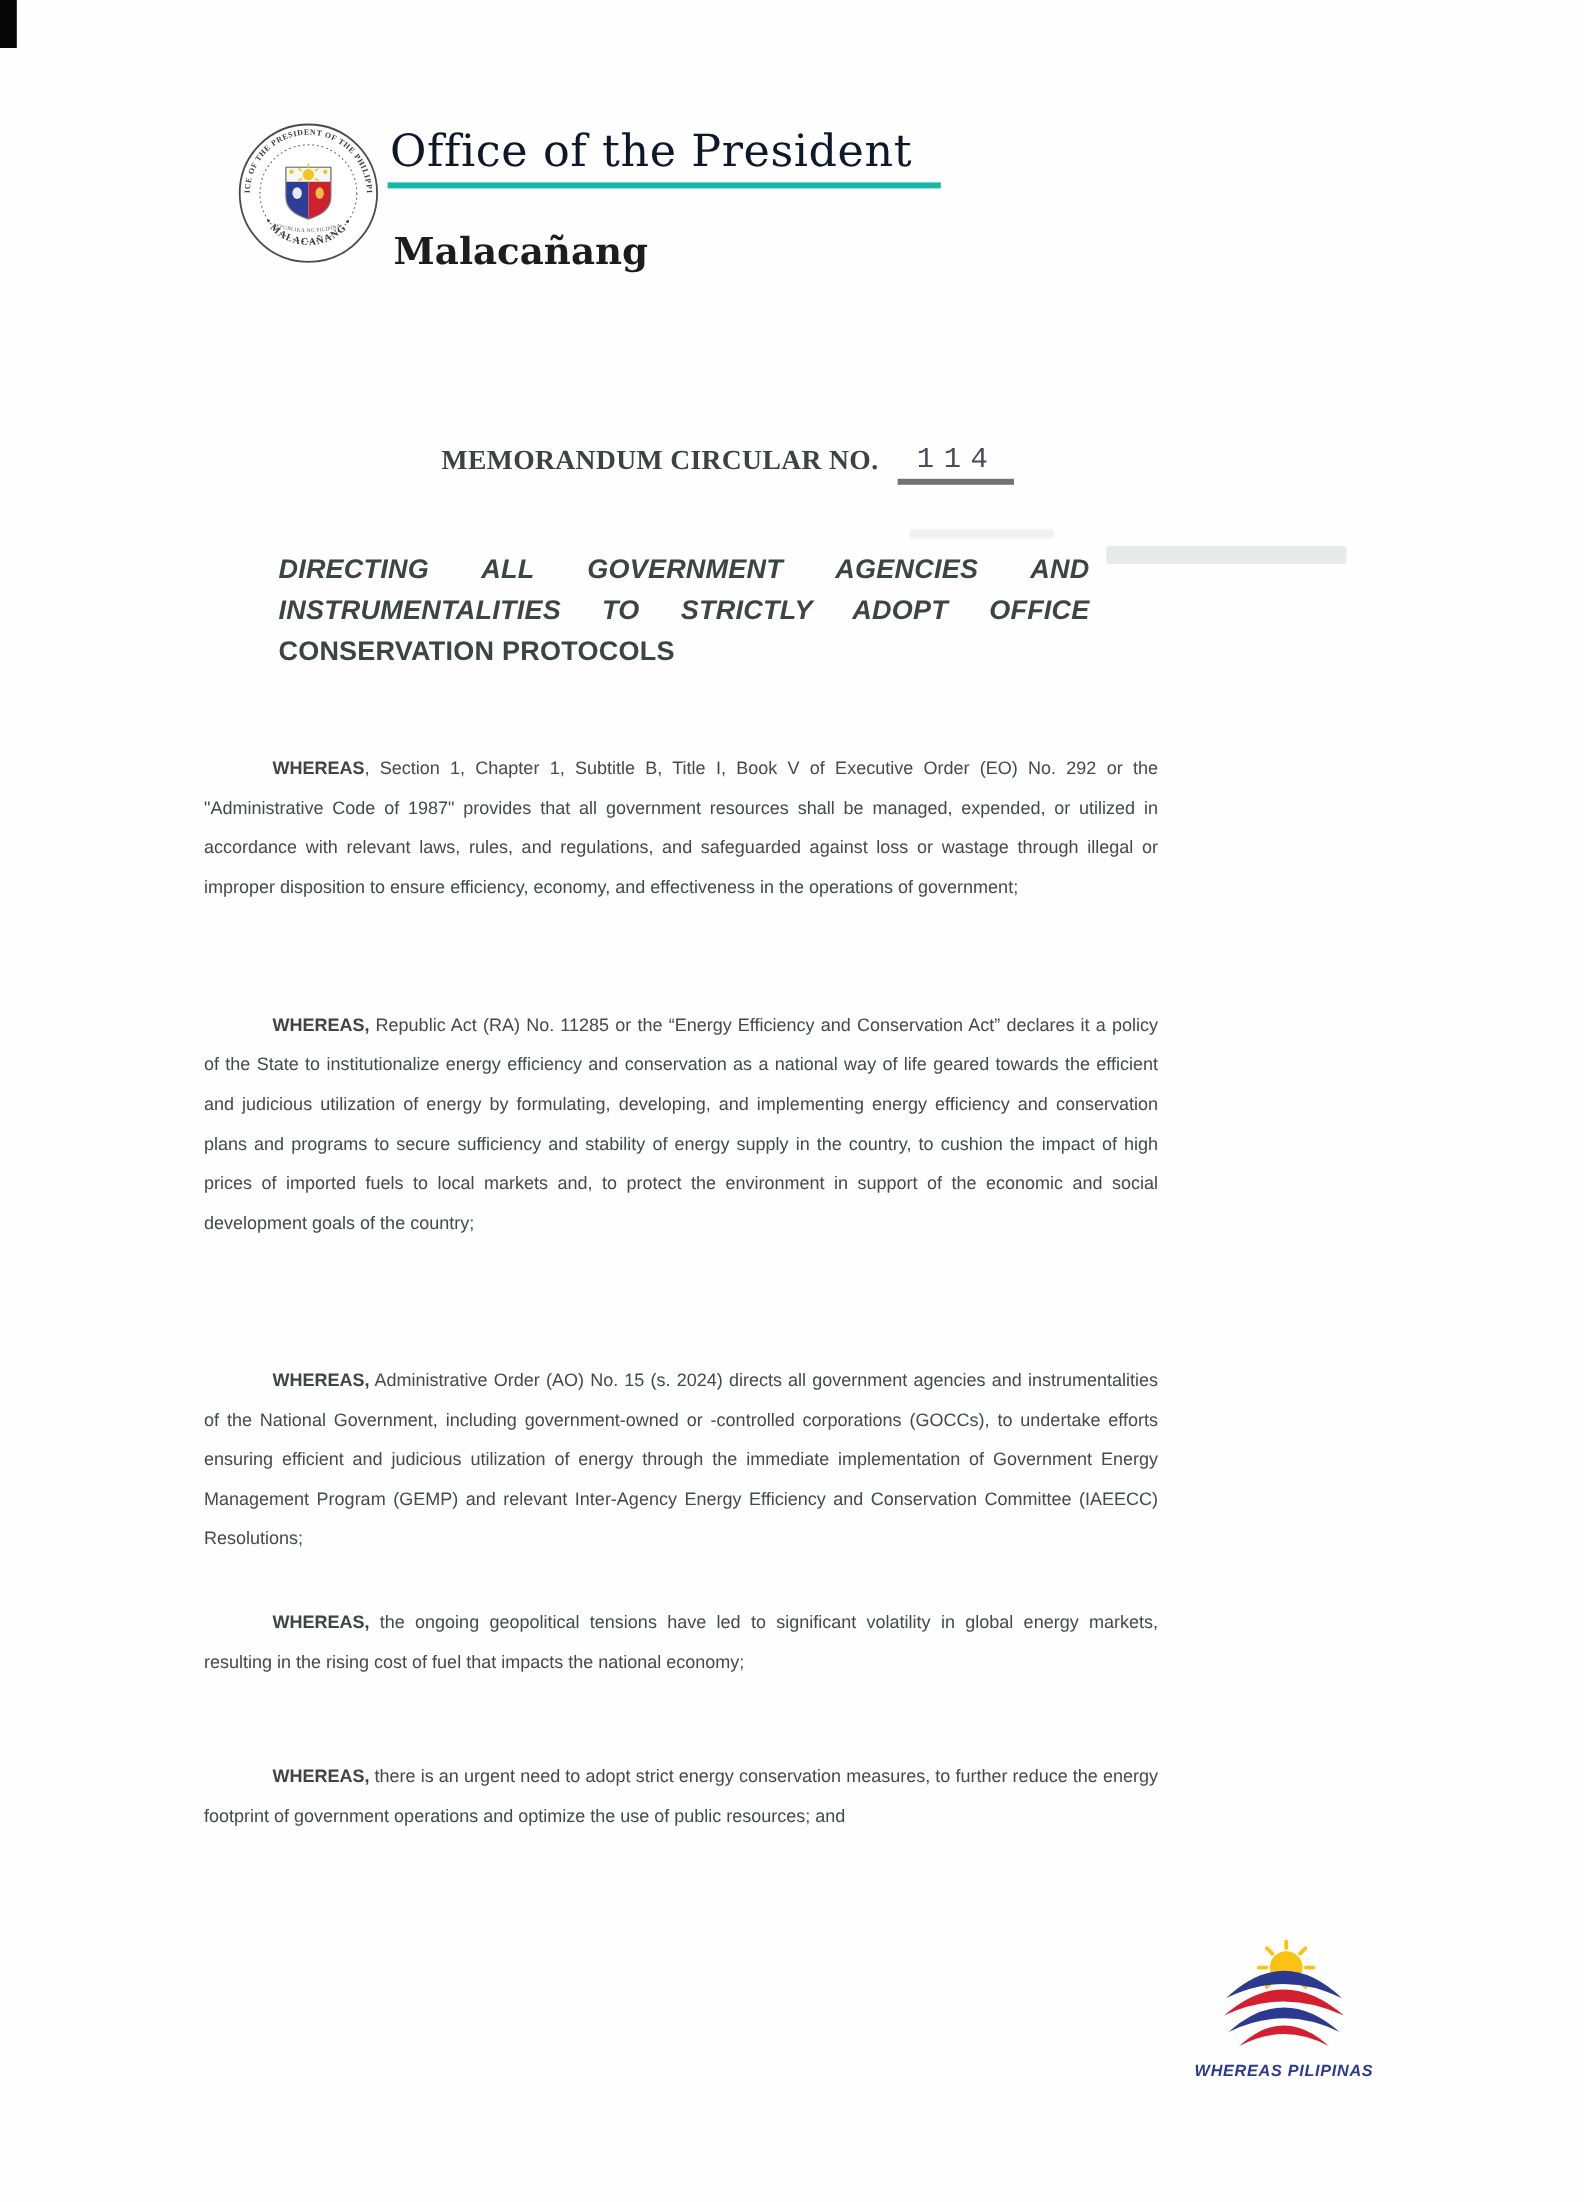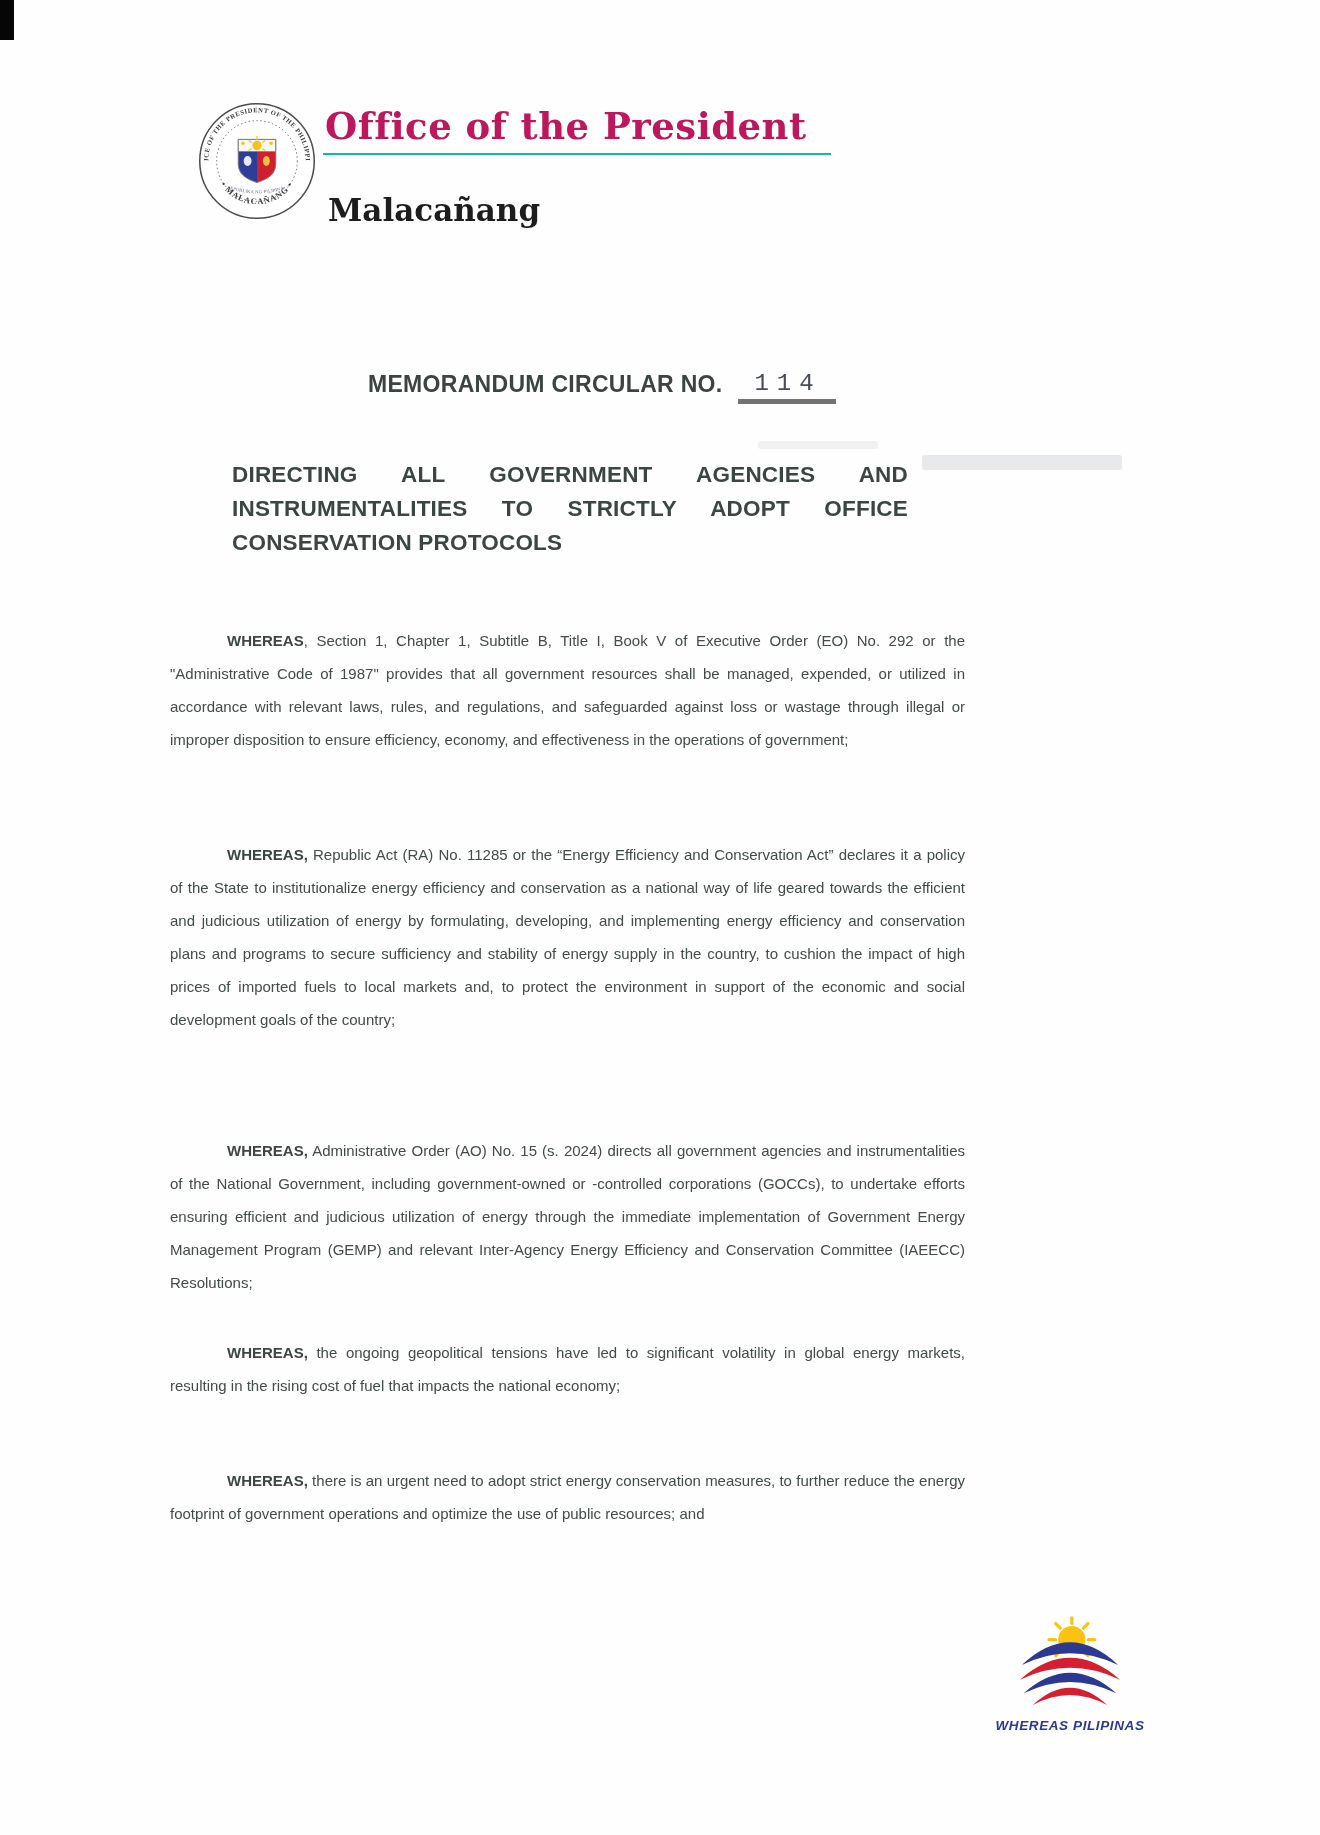--- a/index.html
+++ b/index.html
@@ -8,45 +8,45 @@
     background:#fefefe;overflow:hidden;
     font-family:"Liberation Sans",sans-serif;color:#414b49;
   }
   
   .artifact-tl{position:absolute;left:0;top:0;width:14px;height:40px;background:#060606;}
 
   
   .seal{position:absolute;left:196px;top:100px;width:122px;height:122px;}
   .office-title{
     position:absolute;left:323px;top:104px;
-    font-family:"DejaVu Serif",serif;font-weight:700;
-    font-size:37px;letter-spacing:0.5px;color:#be185d;
-    border-bottom:2px solid #14b8a6;padding:0 24px 5px 2px;white-space:nowrap;
+    font-family:"DejaVu Serif",serif;font-weight:400;
+    font-size:37px;letter-spacing:0.5px;color:#0f172a;
+    border-bottom:5px solid #14b8a6;padding:0 24px 5px 2px;white-space:nowrap;
   }
   .palace{
     position:absolute;left:328px;top:156px;
     font-family:"DejaVu Serif",serif;font-weight:700;
     font-size:31px;color:#1d1d1d;white-space:nowrap;margin-top:36px;
   }
 
   
   .memo-title{position:absolute;left:368px;top:371px;white-space:nowrap;}
-  .memo-title .label{font-weight:bold;font-size:23px;color:#3a4442;letter-spacing:0.3px;}
+  .memo-title .label{font-weight:bold;font-size:23px;color:#3a4442;letter-spacing:0.3px;font-family:Liberation Serif, serif;}
   .memo-no{
     display:inline-block;margin-left:16px;
     font-family:"Liberation Mono",monospace;font-size:24px;color:#474d55;
     letter-spacing:8px;border-bottom:5px solid #737373;
     padding:0 14px 2px 16px;transform:translateY(-2px);
   }
 
   
   .subject{position:absolute;left:232px;top:458px;width:676px;
     font-weight:bold;font-size:22.5px;line-height:34px;color:#3b4643;letter-spacing:0.2px;}
   .subject .sline{width:100%;}
-  .subject .just{text-align:justify;text-align-last:justify;}
+  .subject .just{text-align:justify;text-align-last:justify;font-style:italic;}
 
   
   .smudge1{position:absolute;left:922px;top:455px;width:200px;height:15px;
     background:#d6d7d8;opacity:.55;border-radius:3px;}
   .smudge2{position:absolute;left:758px;top:441px;width:120px;height:8px;
     background:#e2e3e4;opacity:.45;border-radius:3px;}
 
   
   .para{
     position:absolute;left:170px;width:795px;margin:0;

